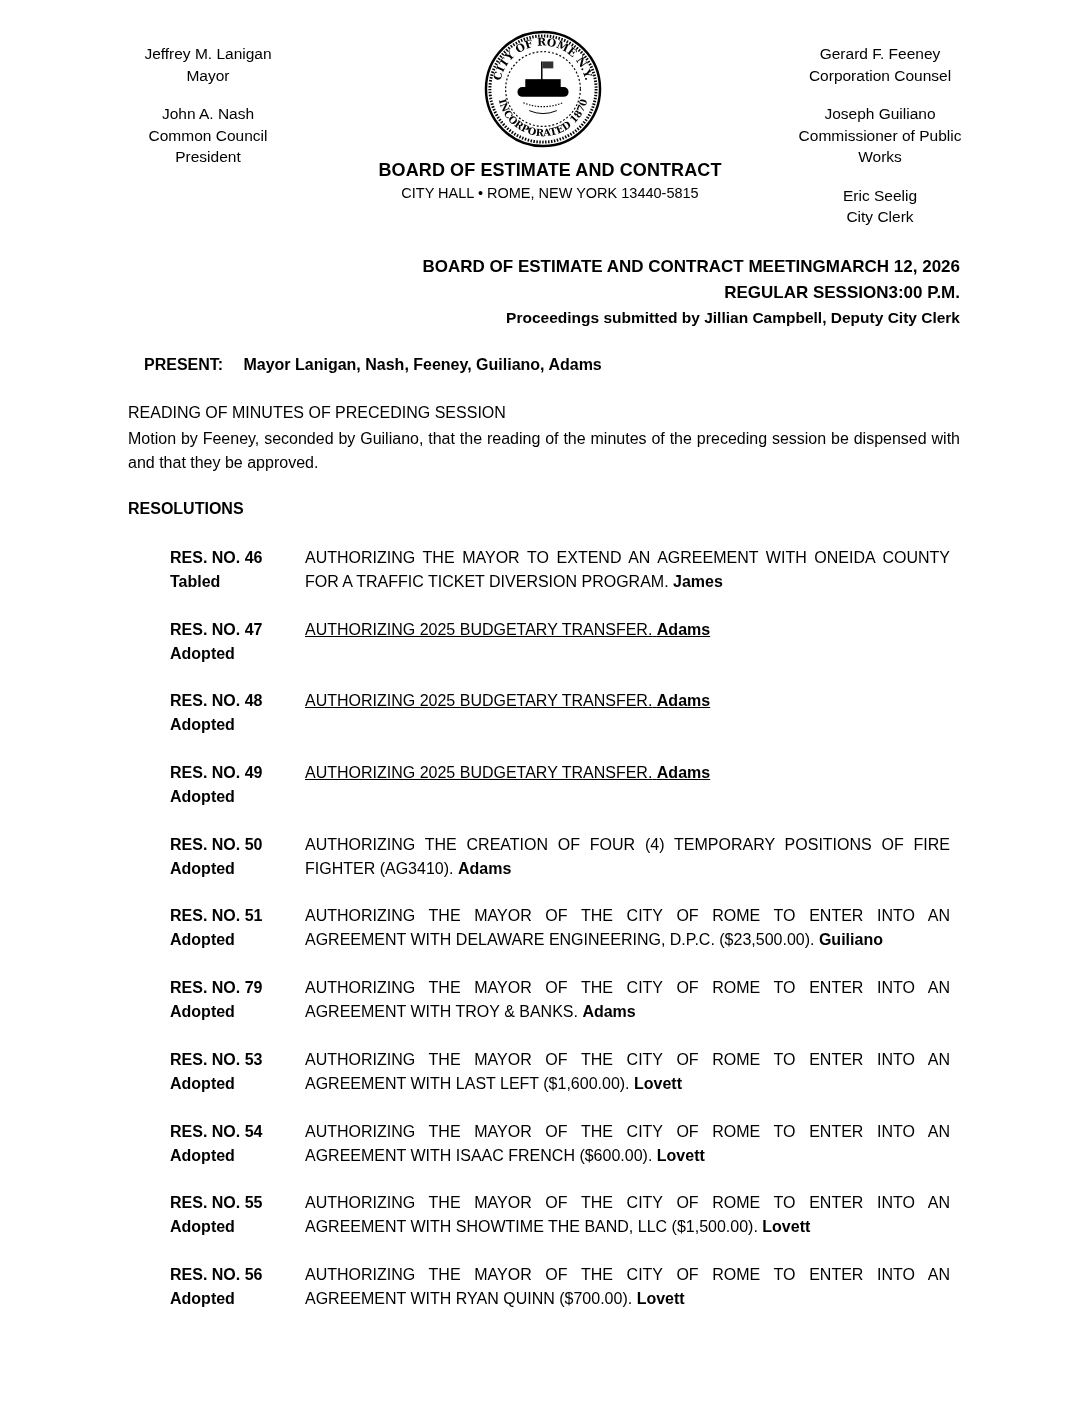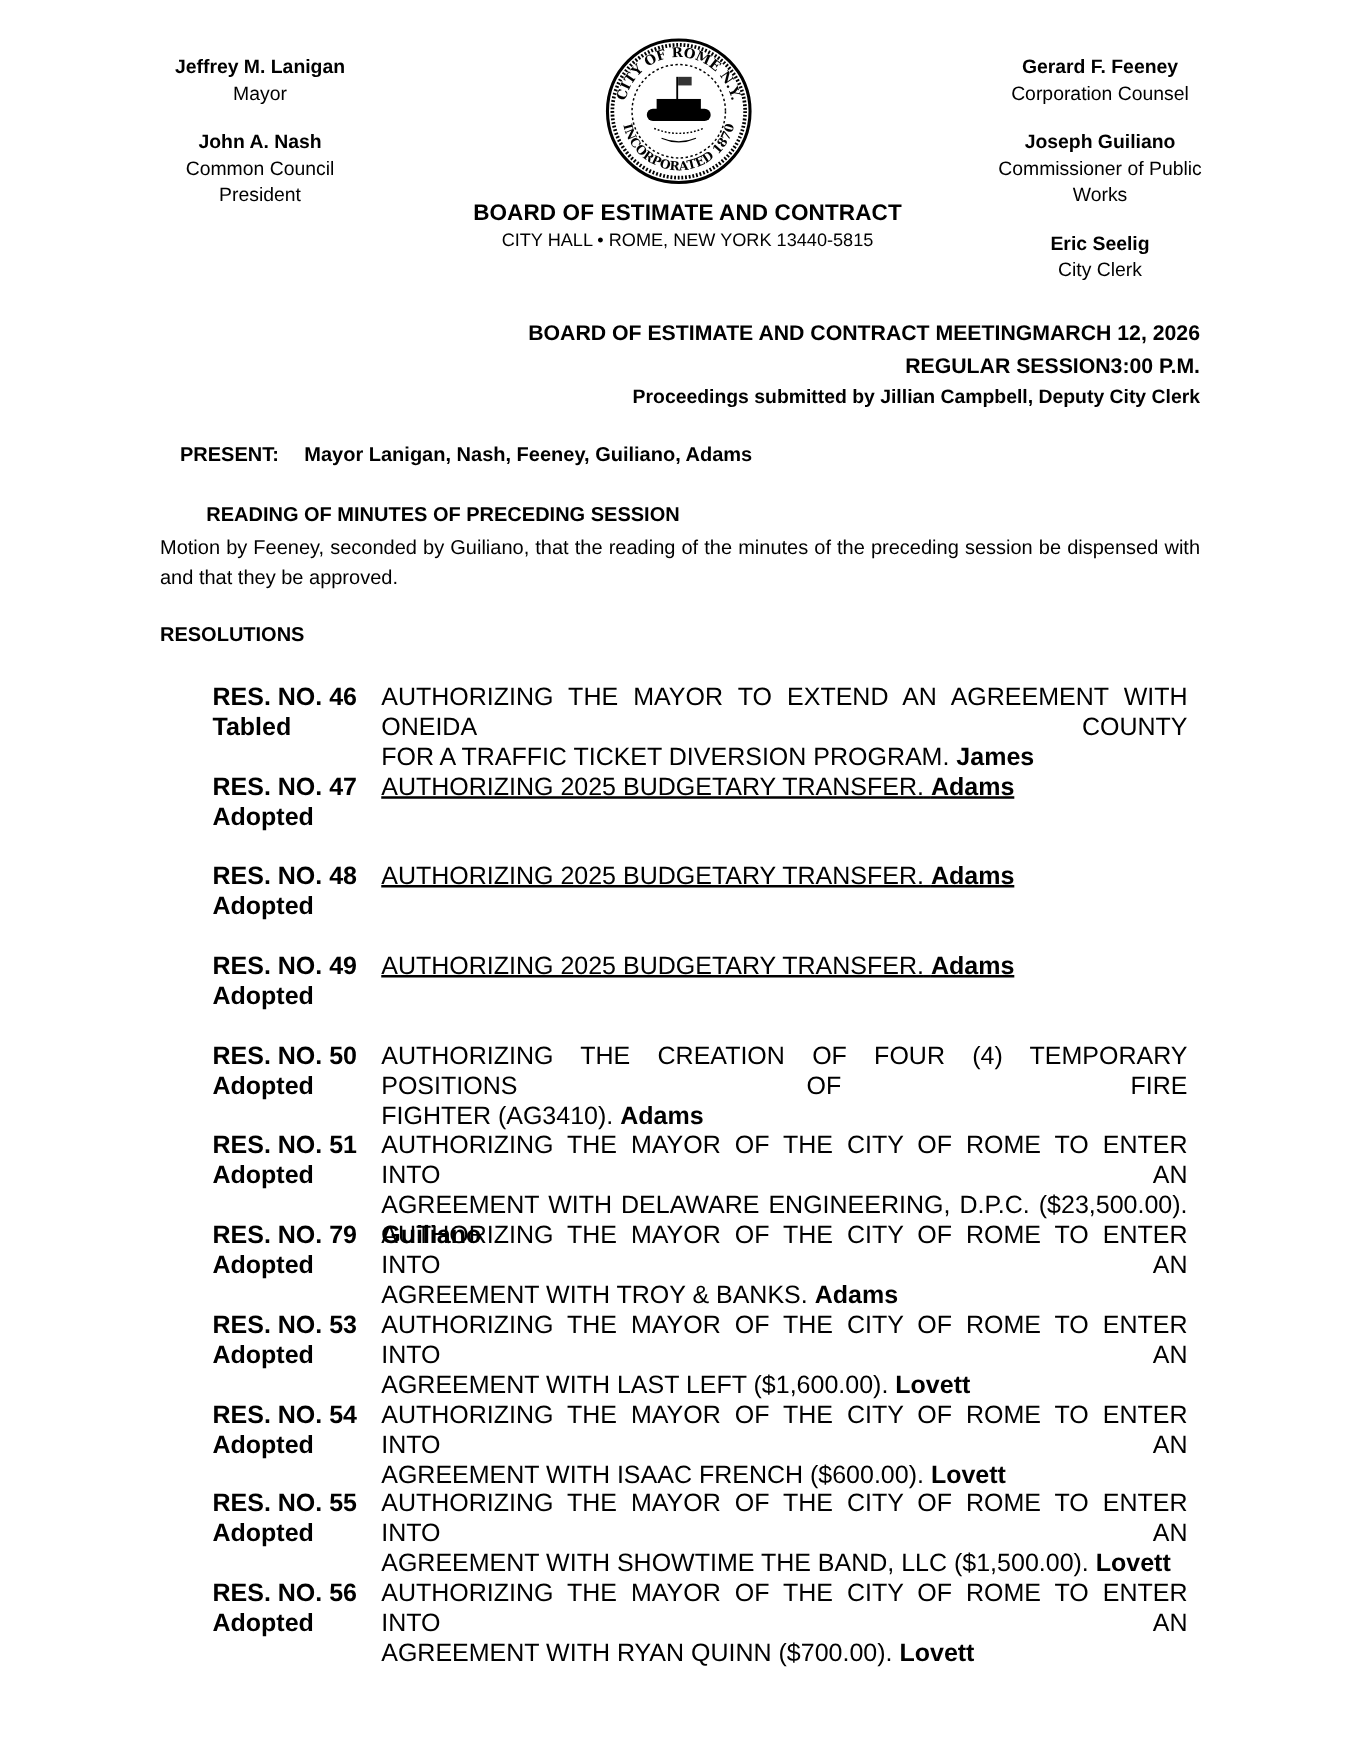--- a/index.html
+++ b/index.html
@@ -4,21 +4,21 @@
   <style>
     html, body { margin: 0; padding: 0; background: #ffffff; }
     body {
       width: 1088px; height: 1408px; position: relative; overflow: hidden;
       font-family: "Liberation Sans", sans-serif; color: #000;
     }
     .col {
       position: absolute; text-align: center; font-size: 15.5px; line-height: 21.5px;
     }
     .col .entry { margin-bottom: 17px; }
-    .col .name { font-weight: bold; }
+    .col .name { font-weight: normal; }
     #left-col { left: 108px; width: 200px; top: 43px; }
     #right-col { left: 780px; width: 200px; top: 43px; }
 
     #seal {
       position: absolute; left: 484px; top: 30px; width: 118px; height: 118px;
     }
     #board-title {
       position: absolute; left: 340px; width: 420px; top: 160px; text-align: center;
       font-weight: bold; font-size: 18px; letter-spacing: 0.1px;
     }
@@ -30,30 +30,30 @@
     .meta-line {
       position: absolute; left: 128px; right: 128px; font-weight: bold;
       font-size: 17px; display: flex; justify-content: flex-end;
     }
     #meta1 { top: 257px; }
     #meta2 { top: 283px; }
     #meta3 { top: 309px; font-size: 15.5px; }
     #present { position: absolute; left: 144px; top: 356px; font-weight: bold; font-size: 16px; }
     #present .lbl { display: inline-block; width: 95px; }
 
-    #reading-title { position: absolute; left: 128px; top: 404px; font-weight: bold; font-size: 16px; margin-left: 37px; }
+    #reading-title { position: absolute; left: 128px; top: 404px; font-weight: normal; font-size: 16px; }
     #reading-text {
       position: absolute; left: 128px; width: 832px; top: 427px; font-size: 16px;
       line-height: 24px; text-align: justify;
     }
     #resolutions-title { position: absolute; left: 128px; top: 500px; font-weight: bold; font-size: 16px; }
 
     #res-list { position: absolute; left: 170px; top: 546px; width: 780px; }
     .res {
-      display: flex; height: 71.7px; font-size: 20px; line-height: 24px;
+      display: flex; height: 71.7px; font-size: 16px; line-height: 24px;
     }
     .res-left { width: 135px; font-weight: bold; flex-shrink: 0; }
     .res-body { flex: 1; text-align: justify; text-align-last: left; }
     .res-body .sponsor { font-weight: bold; }
     .res-body .line1 { display: block; text-align: justify; text-align-last: justify; }
     .res-body .line1.short { text-align-last: left; text-decoration: underline; }
   </style>
 </head>
 <body>
 

